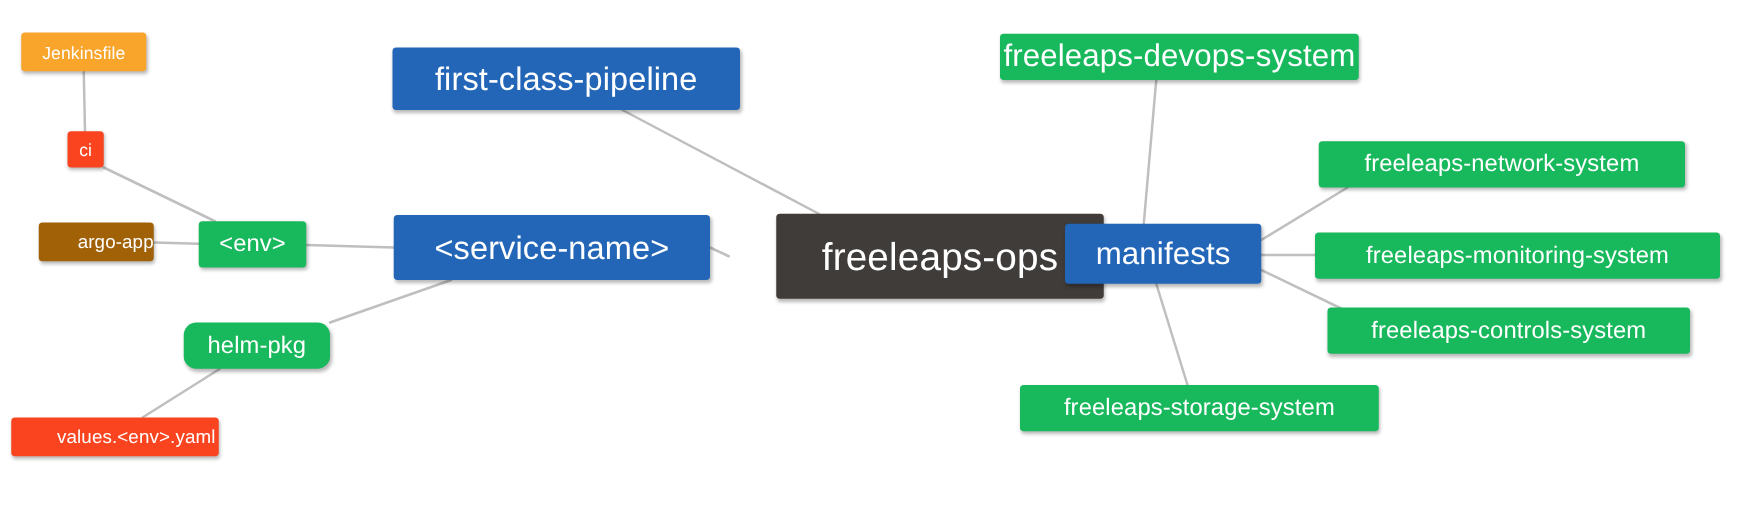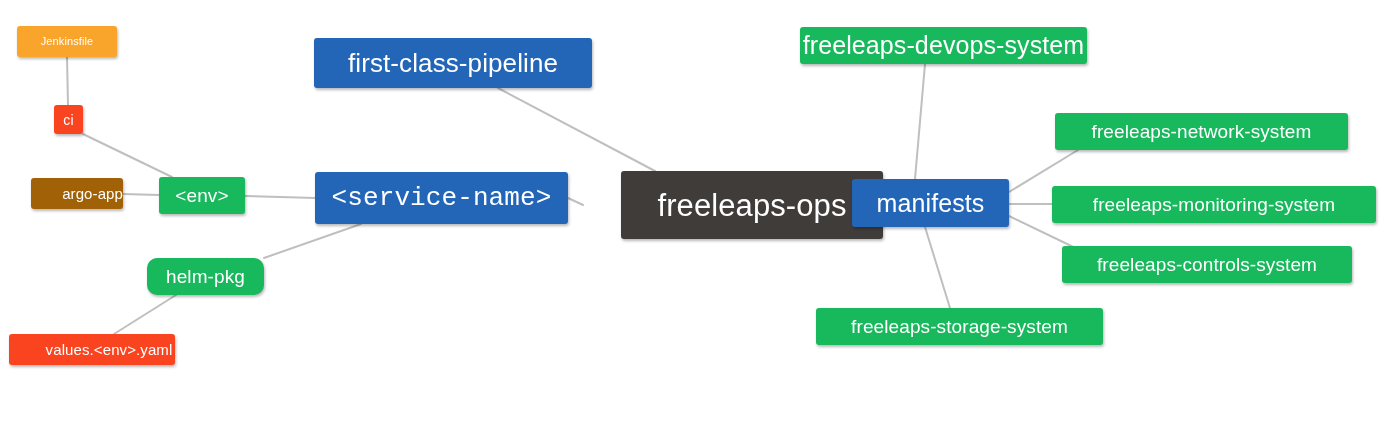--- a/index.html
+++ b/index.html
@@ -68,39 +68,39 @@
       <line x1="915" y1="179" x2="925" y2="64" stroke="#bfbfbf" stroke-width="2" stroke-linecap="round"></line>
       <line x1="1009" y1="192" x2="1078" y2="150" stroke="#bfbfbf" stroke-width="2" stroke-linecap="round"></line>
       <line x1="1009" y1="204" x2="1052" y2="204" stroke="#bfbfbf" stroke-width="2" stroke-linecap="round"></line>
       <line x1="1009" y1="216" x2="1090" y2="255" stroke="#bfbfbf" stroke-width="2" stroke-linecap="round"></line>
       <line x1="925" y1="227" x2="950" y2="308" stroke="#bfbfbf" stroke-width="2" stroke-linecap="round"></line>
     </svg>
   <div id="node-layer">
       <div class="node n-root" style="left: 583px; top: 171px; width: 262px; height: 68px; font-size: 31px; background: rgb(64, 60, 58);">
         <span class="node-label">freeleaps-ops</span>
       </div>
-      <div class="node n-blue" style="left: 315px; top: 172px; width: 253px; height: 52px; font-size: 26px; background: rgb(35, 102, 184); font-family: Liberation Mono, monospace;">
+      <div class="node n-blue" style="left: 315px; top: 172px; width: 253px; height: 52px; font-size: 26px; background: rgb(35, 102, 184);">
         <span class="node-label">&lt;service-name&gt;</span>
       </div>
       <div class="node n-blue" style="left: 314px; top: 38px; width: 278px; height: 50px; font-size: 26px; background: rgb(35, 102, 184);">
         <span class="node-label">first-class-pipeline</span>
       </div>
       <div class="node n-blue" style="left: 852px; top: 179px; width: 157px; height: 48px; font-size: 25px; background: rgb(35, 102, 184);">
         <span class="node-label">manifests</span>
       </div>
       <div class="node n-green" style="left: 159px; top: 177px; width: 86px; height: 37px; font-size: 19px; background: rgb(24, 184, 92);">
         <span class="node-label">&lt;env&gt;</span>
       </div>
       <div class="node n-green" style="left: 147px; top: 258px; width: 117px; height: 37px; font-size: 19px; background: rgb(24, 184, 92); border-radius: 10px;">
         <span class="node-label">helm-pkg</span>
       </div>
       <div class="node n-red" style="left: 54px; top: 105px; width: 29px; height: 29px; font-size: 14px; background: rgb(249, 68, 31);">
         <span class="node-label">ci</span>
       </div>
-      <div class="node n-orange" style="left: 17px; top: 26px; width: 100px; height: 31px; font-size: 11px; background: rgb(249, 164, 43);">
+      <div class="node n-orange" style="left: 17px; top: 26px; width: 100px; height: 31px; font-size: 14px; background: rgb(249, 164, 43);">
         <span class="node-label">Jenkinsfile</span>
       </div>
       <div class="node n-red" style="left: 31px; top: 178px; width: 92px; height: 31px; font-size: 15px; background: #a16207; justify-content: flex-end;">
         <span class="node-label">argo-app</span>
       </div>
       <div class="node n-red" style="left: 9px; top: 334px; width: 166px; height: 31px; font-size: 15px; background: rgb(249, 68, 31); padding-left: 34px;">
         <span class="node-label">values.&lt;env&gt;.yaml</span>
       </div>
       <div class="node n-green" style="left: 800px; top: 27px; width: 287px; height: 37px; font-size: 25px; background: rgb(24, 184, 92);">
         <span class="node-label">freeleaps-devops-system</span>

